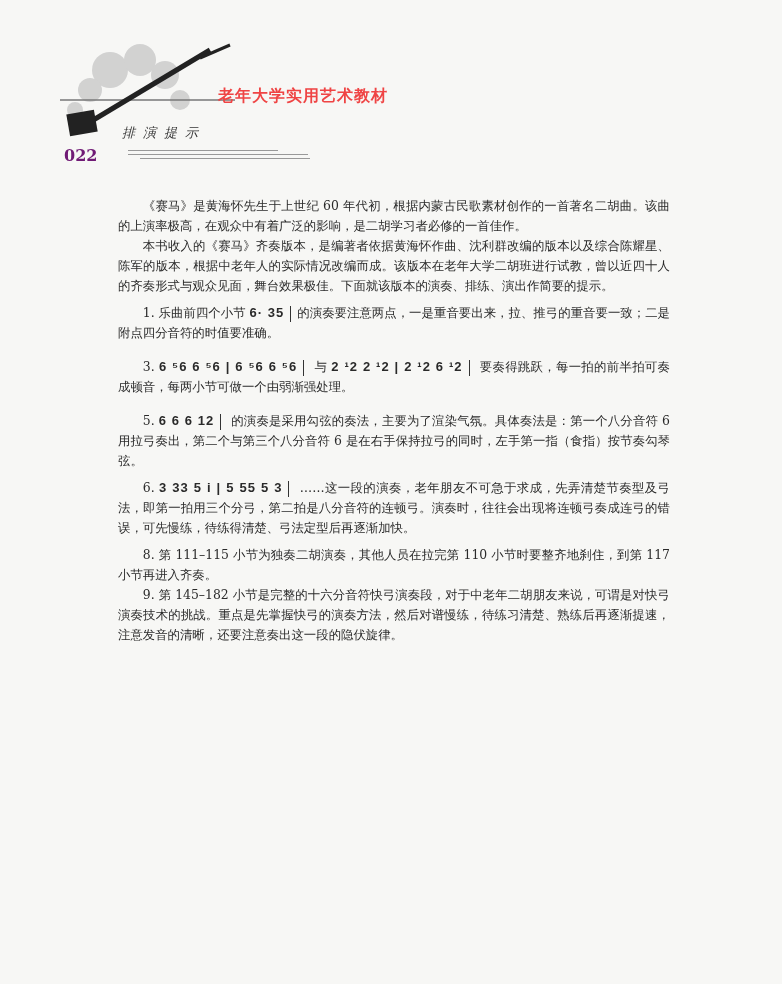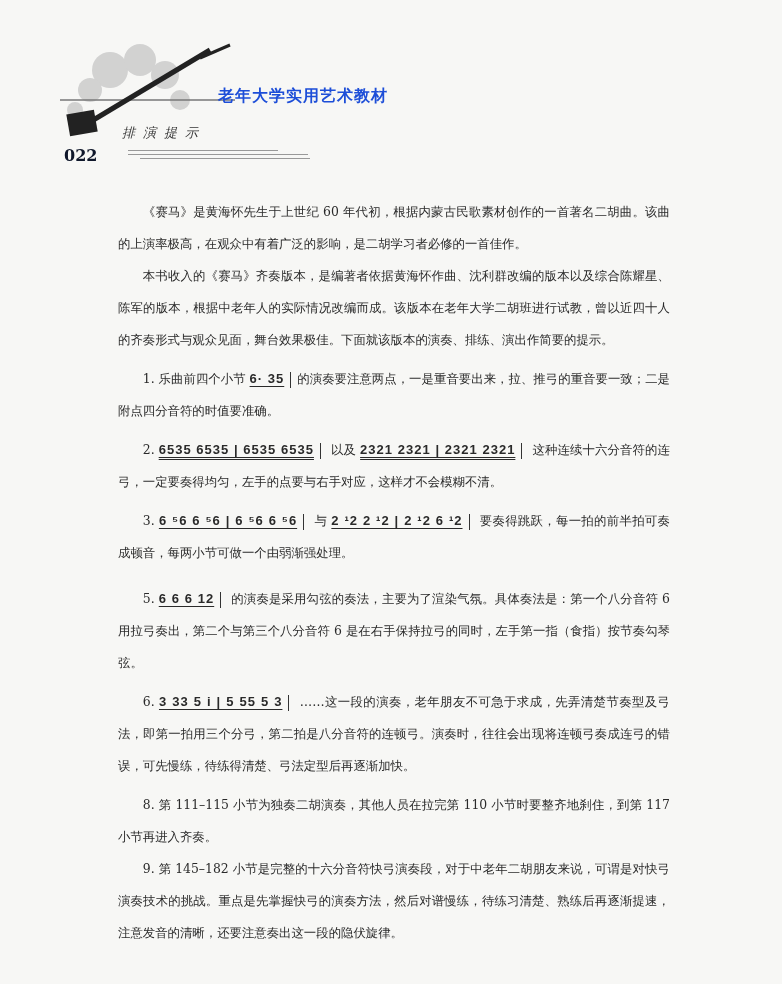--- a/index.html
+++ b/index.html
@@ -1,31 +1,31 @@
 <!DOCTYPE html>
 <html><head>
 <meta charset="utf-8">
 <style>
   html, body { margin:0; padding:0; }
   body { width:782px; height:984px; background:#f7f7f5; position:relative; overflow:hidden;
          font-family:"DejaVu Serif", serif; color:#2a2a2a; }
   .header { position:absolute; left:0; top:0; width:782px; height:180px; }
   .series { position:absolute; left:218px; top:86px; font-family:"DejaVu Sans", sans-serif;
-            font-weight:bold; font-size:16px; letter-spacing:1px; color:#1d4ed8; }
+            font-weight:bold; font-size:16px; letter-spacing:1px; color:#ef4444; }
   .section { position:absolute; left:122px; top:124px; font-family:"DejaVu Sans", sans-serif;
              font-style:italic; font-size:13px; letter-spacing:8px; color:#333; }
   .pageno { position:absolute; left:64px; top:146px; font-family:"DejaVu Serif", serif;
-            font-weight:bold; font-size:16px; color:#0f172a; }
+            font-weight:bold; font-size:16px; color:#701a75; }
   .rule { position:absolute; height:1px; background:#999; }
-  .body { position:absolute; left:118px; top:196px; width:552px; font-size:12.4px; line-height:32px; }
+  .body { position:absolute; left:118px; top:196px; width:552px; font-size:12.4px; line-height:20px; }
   p { margin:0; text-indent:2em; text-align:justify; }
   .mus { font-family:"Liberation Sans", sans-serif; font-weight:bold; font-size:13px; letter-spacing:1px; }
   .nl { display:block; height:7px; }
   .bar { display:inline-block; width:1px; height:16px; background:#333; vertical-align:middle; margin:0 6px; }
-  .ul { text-decoration:underline; text-decoration-thickness:1px; text-underline-offset:3px; }
+  .ul { text-decoration-thickness:1px; text-underline-offset:3px; }
   .dul { text-decoration:underline double; text-underline-offset:3px; }
 </style>
 </head>
 <body>
 
 <div class="header">
   <svg width="240" height="130" style="position:absolute;left:50px;top:30px">
     <g fill="#c9c9c9" opacity="0.8">
       <circle cx="60" cy="40" r="18"></circle>
         <circle cx="90" cy="30" r="16"></circle>
@@ -51,27 +51,20 @@
   <p>《赛马》是黄海怀先生于上世纪 60 年代初，根据内蒙古民歌素材创作的一首著名二胡曲。该曲的上演率极高，在观众中有着广泛的影响，是二胡学习者必修的一首佳作。</p>
   <p>本书收入的《赛马》齐奏版本，是编著者依据黄海怀作曲、沈利群改编的版本以及综合陈耀星、陈军的版本，根据中老年人的实际情况改编而成。该版本在老年大学二胡班进行试教，曾以近四十人的齐奏形式与观众见面，舞台效果极佳。下面就该版本的演奏、排练、演出作简要的提示。</p>
   <span class="nl"></span>
 
   <p>
     <span>1.</span> <span>乐曲前四个小节</span>
     <span class="mus ul">6·  35</span><span class="bar"></span><span>的演奏要注意两点，一是重音要出来，拉、推弓的重音要一致；二是附点四分音符的时值要准确。</span>
   </p>
   <span class="nl"></span>
 
-  <p>
-    <span>2.</span>
-    <span class="mus dul">6535 6535 | 6535 6535</span><span class="bar"></span>
-    <span>以及</span>
-    <span class="mus dul">2321 2321 | 2321 2321</span><span class="bar"></span>
-    <span>这种连续十六分音符的连弓，一定要奏得均匀，左手的点要与右手对应，这样才不会模糊不清。</span>
-  </p>
   <span class="nl"></span>
 
   <p>
     <span>3.</span>
     <span class="mus ul">6 ⁵6  6 ⁵6 | 6 ⁵6  6 ⁵6</span><span class="bar"></span>
     <span>与</span>
     <span class="mus ul">2 ¹2  2 ¹2 | 2 ¹2  6 ¹2</span><span class="bar"></span>
     <span>要奏得跳跃，每一拍的前半拍可奏成顿音，每两小节可做一个由弱渐强处理。</span>
   </p>
   <span class="nl"></span>

